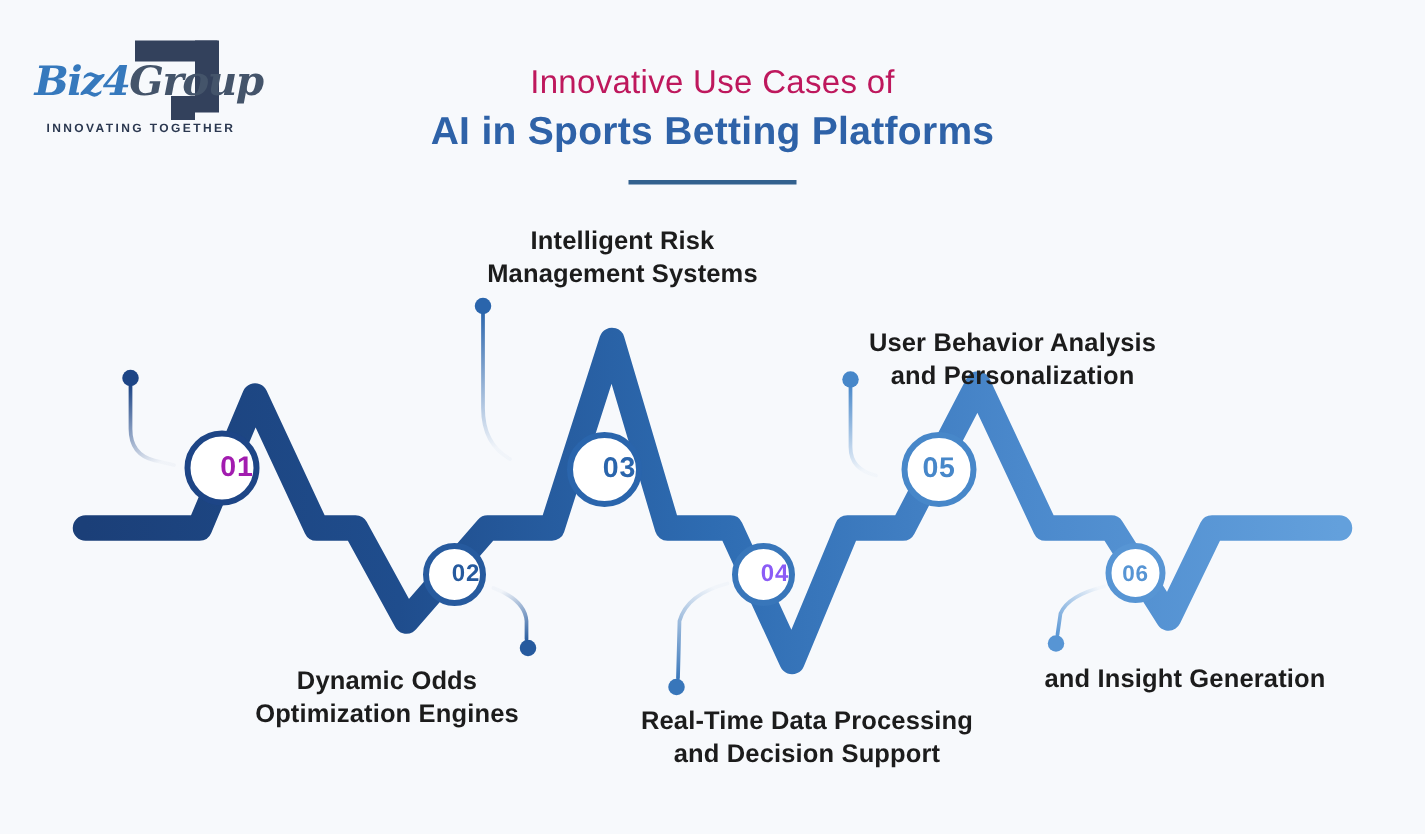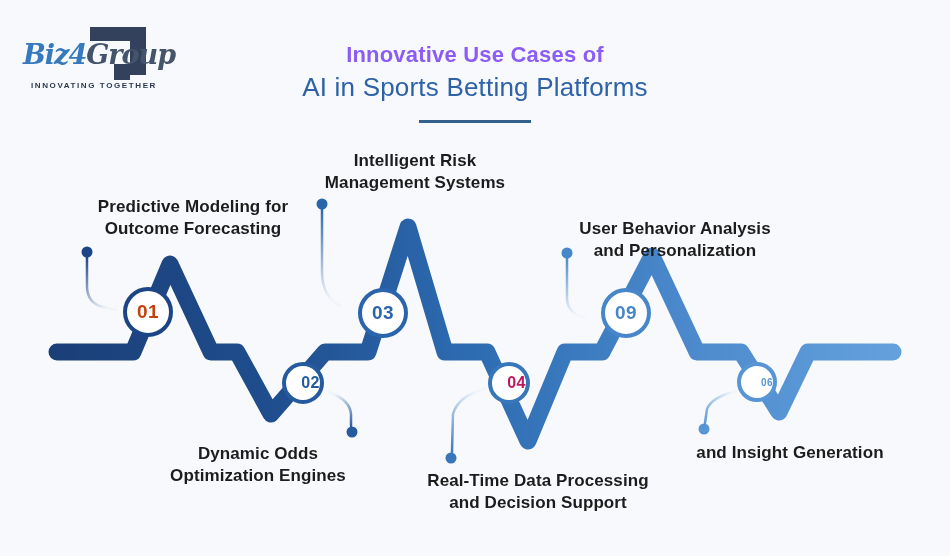--- a/index.html
+++ b/index.html
@@ -20,33 +20,33 @@
     font-weight:700;letter-spacing:-1px;white-space:nowrap;z-index:2;
   }
   .logo .brand .blue{color:#3679bd;}
   .logo .brand .dark{color:#44546a;}
   .logo .tagline{
     position:absolute;left:16px;top:66px;z-index:2;
     font-size:8px;font-weight:700;letter-spacing:1.6px;color:#2b3850;white-space:nowrap;
   }
   
   .header{position:absolute;left:0;right:0;top:42px;text-align:center;z-index:3;}
-  .title-1{font-size:22px;font-weight:700;color:#8b5cf6;letter-spacing:.2px;}
-  .title-2{font-size:26px;font-weight:400;color:#2e62a8;margin-top:4px;letter-spacing:.2px;}
+  .title-1{font-size:22px;font-weight:400;color:#be185d;letter-spacing:.2px;}
+  .title-2{font-size:26px;font-weight:700;color:#2e62a8;margin-top:4px;letter-spacing:.2px;}
   .title-underline{width:112px;height:3px;margin:17px auto 0;background:#33618e;}
   
   .diagram-svg{position:absolute;left:0;top:0;width:950px;height:556px;}
   .node{
     position:absolute;background:#ffffff;border:4px solid #2a65ac;border-radius:50%;
     box-sizing:border-box;display:flex;align-items:center;justify-content:center;
     font-weight:600;letter-spacing:.5px;z-index:2;
   }
   .node-lg{width:50px;height:50px;font-size:19px;}
   .node-sm{width:42px;height:42px;font-size:16px;justify-content:flex-end;}
-  .node-xs{width:40px;height:40px;font-size:10px;justify-content:flex-end;}
+  .node-xs{width:40px;height:40px;font-size:15px;}
   .label{
     position:absolute;text-align:center;color:#1c1c1c;font-weight:700;
     font-size:17px;line-height:1.32;z-index:2;letter-spacing:.1px;
   }
   .label span{display:block;}
 </style>
 </head>
 <body>
 
 <div class="canvas" style="background: rgb(247, 249, 252);">
@@ -110,43 +110,39 @@
     <path d="M736 391 Q712 397 707 409 L705 423" fill="none" stroke="url(#conn-grad-5)" stroke-width="2.5" stroke-linecap="round"></path>
 
     <circle cx="87" cy="252" r="5.5" fill="#1d4586"></circle>
     <circle cx="352" cy="432" r="5.5" fill="#265a9e"></circle>
     <circle cx="322" cy="204" r="5.5" fill="#2a65ac"></circle>
     <circle cx="451" cy="458" r="5.5" fill="#3876ba"></circle>
     <circle cx="567" cy="253" r="5.5" fill="#4787c9"></circle>
     <circle cx="704" cy="429" r="5.5" fill="#5795d4"></circle>
   </svg>
 
-  <div class="node node-lg" style="left: 123px; top: 287px; border-color: rgb(29, 69, 134); color: #c2410c;">
+  <div class="node node-lg" style="left: 123px; top: 287px; border-color: rgb(29, 69, 134); color: #a21caf; justify-content: flex-end;">
       <span>01</span>
     </div>
   <div class="node node-sm" style="left: 282px; top: 362px; border-color: rgb(38, 90, 158); color: rgb(38, 90, 158);">
       <span>02</span>
     </div>
-  <div class="node node-lg" style="left: 358px; top: 288px; border-color: rgb(42, 101, 172); color: rgb(42, 101, 172);">
+  <div class="node node-lg" style="left: 378px; top: 288px; border-color: rgb(42, 101, 172); color: rgb(42, 101, 172); justify-content: flex-end;">
       <span>03</span>
     </div>
-  <div class="node node-sm" style="left: 488px; top: 362px; border-color: rgb(56, 118, 186); color: #be185d;">
+  <div class="node node-sm" style="left: 488px; top: 362px; border-color: rgb(56, 118, 186); color: #8b5cf6;">
       <span>04</span>
     </div>
   <div class="node node-lg" style="left: 601px; top: 288px; border-color: rgb(71, 135, 201); color: rgb(71, 135, 201);">
-      <span>09</span>
+      <span>05</span>
     </div>
   <div class="node node-xs" style="left: 737px; top: 362px; border-color: rgb(87, 149, 212); color: rgb(87, 149, 212);">
       <span>06</span>
     </div>
 
-  <div class="label" style="left:63px;top:196px;width:260px;">
-    <span>Predictive Modeling for</span>
-    <span>Outcome Forecasting</span>
-  </div>
   <div class="label" style="left:285px;top:150px;width:260px;">
     <span>Intelligent Risk</span>
     <span>Management Systems</span>
   </div>
   <div class="label" style="left:138px;top:443px;width:240px;">
     <span>Dynamic Odds</span>
     <span>Optimization Engines</span>
   </div>
   <div class="label" style="left:398px;top:470px;width:280px;">
     <span>Real-Time Data Processing</span>

